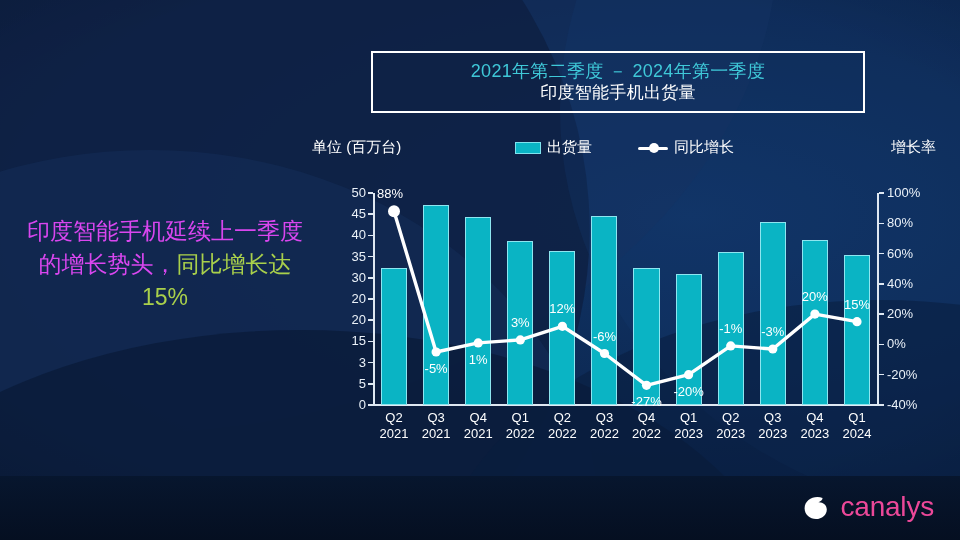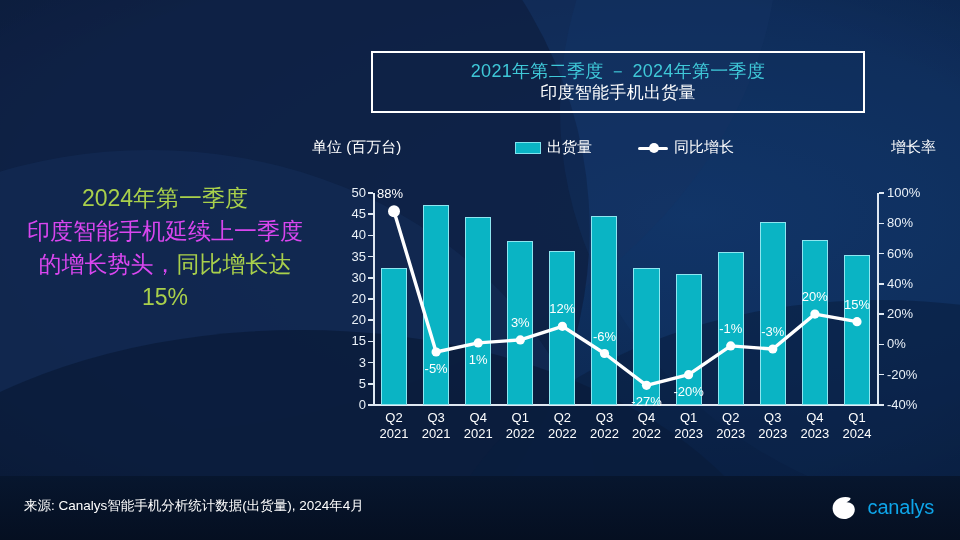--- a/index.html
+++ b/index.html
@@ -76,21 +76,21 @@
   .bar{position:absolute;background:#0ab4c4;border:1px solid #8ee6f0;box-sizing:border-box;}
   .xlab{position:absolute;color:#ffffff;font-size:13px;text-align:center;line-height:16px;top:224px;}
   .dlab{position:absolute;color:#ffffff;font-size:13px;text-align:center;white-space:nowrap;}
   svg.lineover{position:absolute;left:0;top:0;width:552px;height:226px;overflow:visible;}
 
   
   .footer-band{position:absolute;left:0;top:476px;width:960px;height:64px;
     background:linear-gradient(180deg,#07162e 0%,#050f21 100%);}
   .source{position:absolute;left:24px;top:497px;color:#ffffff;font-size:13.5px;white-space:nowrap;}
   .logo{position:absolute;right:26px;top:492px;display:flex;align-items:center;gap:9px;}
-  .logo-text{color:#0ea5e9;font-size:20px;letter-spacing:-.2px;line-height:26px;}
+  .logo-text{color:#ec4899;font-size:28px;letter-spacing:-.2px;line-height:26px;}
 </style>
 </head>
 <body>
 
 <div id="stage">
 
   <div class="bg-base"></div>
   <div class="swoosh sw1"></div>
   <div class="swoosh sw2"></div>
   <div class="swoosh sw3"></div>
@@ -111,21 +111,21 @@
       <span>出货量</span>
     </div>
     <div class="lg-line">
       <span class="lg-linemark"></span>
       <span>同比增长</span>
     </div>
     <div class="growth-label">增长率</div>
   </div>
 
   <div class="narrative">
-    <span class="n-green">2024年第一季度</span><br>
+    <br>
     <span class="n-white">印度智能手机延续上一季度的增长势头，</span><span class="n-green">同比增长达15%</span>
   </div>
 
   <div class="chart">
     <div class="axis-line axis-left"></div>
     <div class="axis-line axis-right"></div>
     <div class="axis-line axis-bottom"></div>
     <div id="yticks-left">
         <div class="tick ytick-l" style="top: 218.25px;"></div>
         <div class="ylab ylab-l" style="top: 211px;">0</div>
@@ -257,21 +257,20 @@
           <div>2023</div>
         </div>
         <div class="xlab" style="left: 496.958px; width: 48px;">
           <div>Q1</div>
           <div>2024</div>
         </div>
       </div>
   </div>
 
   <div class="footer-band"></div>
-  <div class="source">来源: Canalys智能手机分析统计数据(出货量), 2024年4月</div>
   <div class="logo">
     <svg width="30" height="30" viewBox="0 0 100 100">
       <path d="M72 20 C44 10 12 26 12 54 C12 76 30 90 50 90 C70 90 86 76 86 58 C86 44 74 34 60 34 C48 34 38 42 38 53 C38 45 47 36 60 33 C66 31 71 27 72 20 Z" fill="#ffffff"></path>
       <circle cx="49" cy="63" r="21" fill="#ffffff"></circle>
     </svg>
     <span class="logo-text">canalys</span>
   </div>
 
 </div>
 

